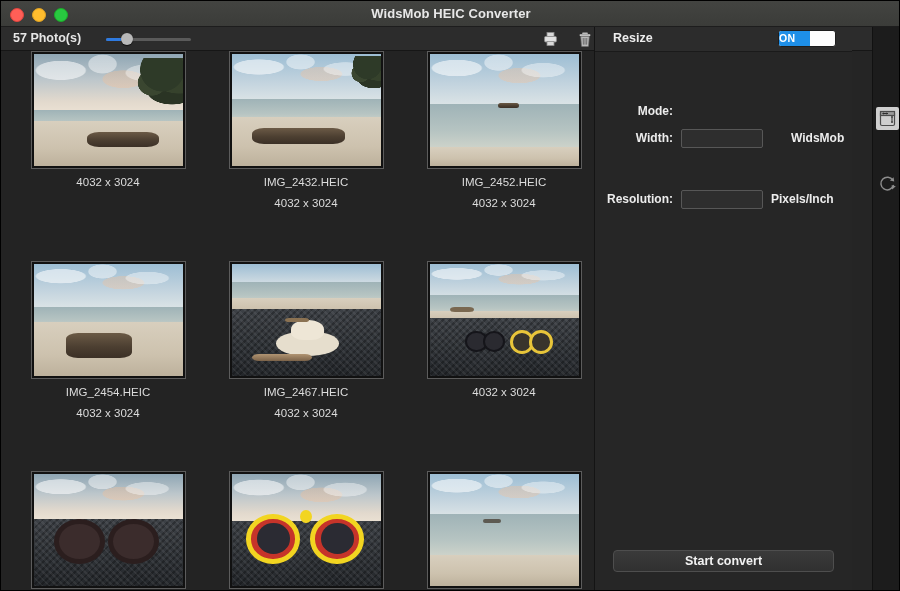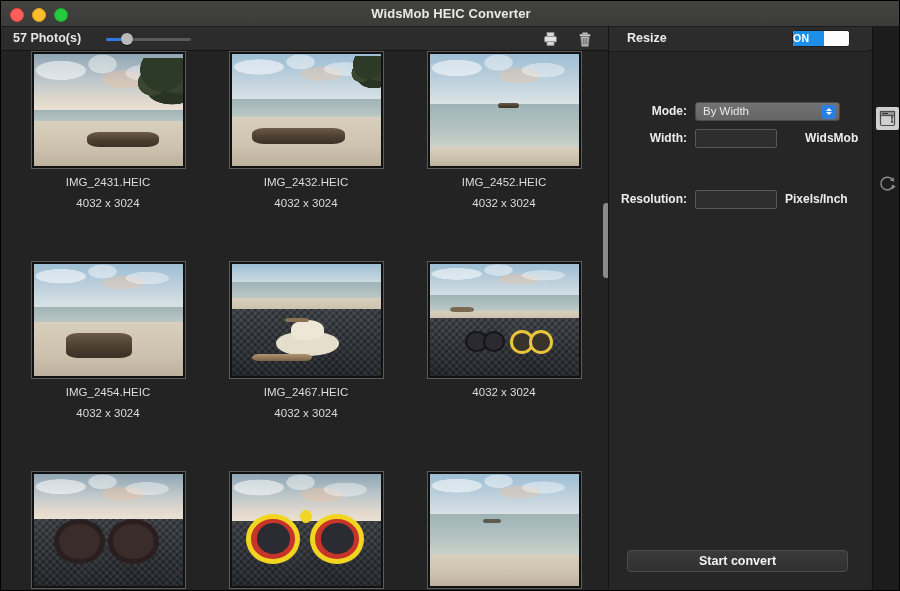--- a/index.html
+++ b/index.html
@@ -188,21 +188,21 @@
     top: 152px;
     width: 7px;
     height: 75px;
     background: #8a8a8a;
     border-radius: 4px;
   }
 
   
   .side {
     position: absolute;
-    left: 607px;
+    left: 593px;
     top: 26px;
     width: 258px;
     height: 565px;
     background: #262626;
     border-left: 1px solid #141414;
     box-sizing: border-box;
   }
   .side-head {
     position: absolute;
     left: 0; top: 0;
@@ -495,21 +495,20 @@
           <div class="thumb-wrap">
             <div class="thumb">
               <div class="sky-sunset"></div>
               <div class="clouds" style="height:56%"></div>
               <div class="sea" style="top:50%;height:16%"></div>
               <div class="sand" style="height:40%"></div>
               <div class="palms"></div>
               <div class="log" style="left:36%;top:70%;width:48%;height:13%"></div>
             </div>
           </div>
-          <div class="cap">IMG_2431.HEIC</div>
           <div class="cap dim">4032 x 3024</div>
         </div>
 
         <div class="cell">
           <div class="thumb-wrap">
             <div class="thumb">
               <div class="sky-day"></div>
               <div class="clouds" style="height:45%"></div>
               <div class="sea" style="top:40%;height:22%"></div>
               <div class="sand" style="height:44%"></div>
@@ -643,27 +642,20 @@
     <div class="side-head">
       <div class="title">Resize</div>
       <div class="switch">
         <div class="on">ON</div>
       </div>
     </div>
 
     <div class="side-body">
 
       <div class="flabel" style="left:0;top:52px;width:78px">Mode:</div>
-      <div class="select">
-        <span>By Width</span>
-        <span class="arrows">
-          <i class="up"></i>
-            <i class="down"></i>
-        </span>
-      </div>
 
       <div class="flabel" style="left:0;top:79px;width:78px">Width:</div>
       <input class="field" id="width-field" type="text" value="" style="">
       <div class="funit" style="left:196px;top:79px">WidsMob</div>
 
       <div class="flabel" style="left:0;top:140px;width:78px">Resolution:</div>
       <input class="field" id="resolution-field" type="text" value="" style="">
       <div class="funit" style="left:176px;top:140px">Pixels/Inch</div>
 
 

